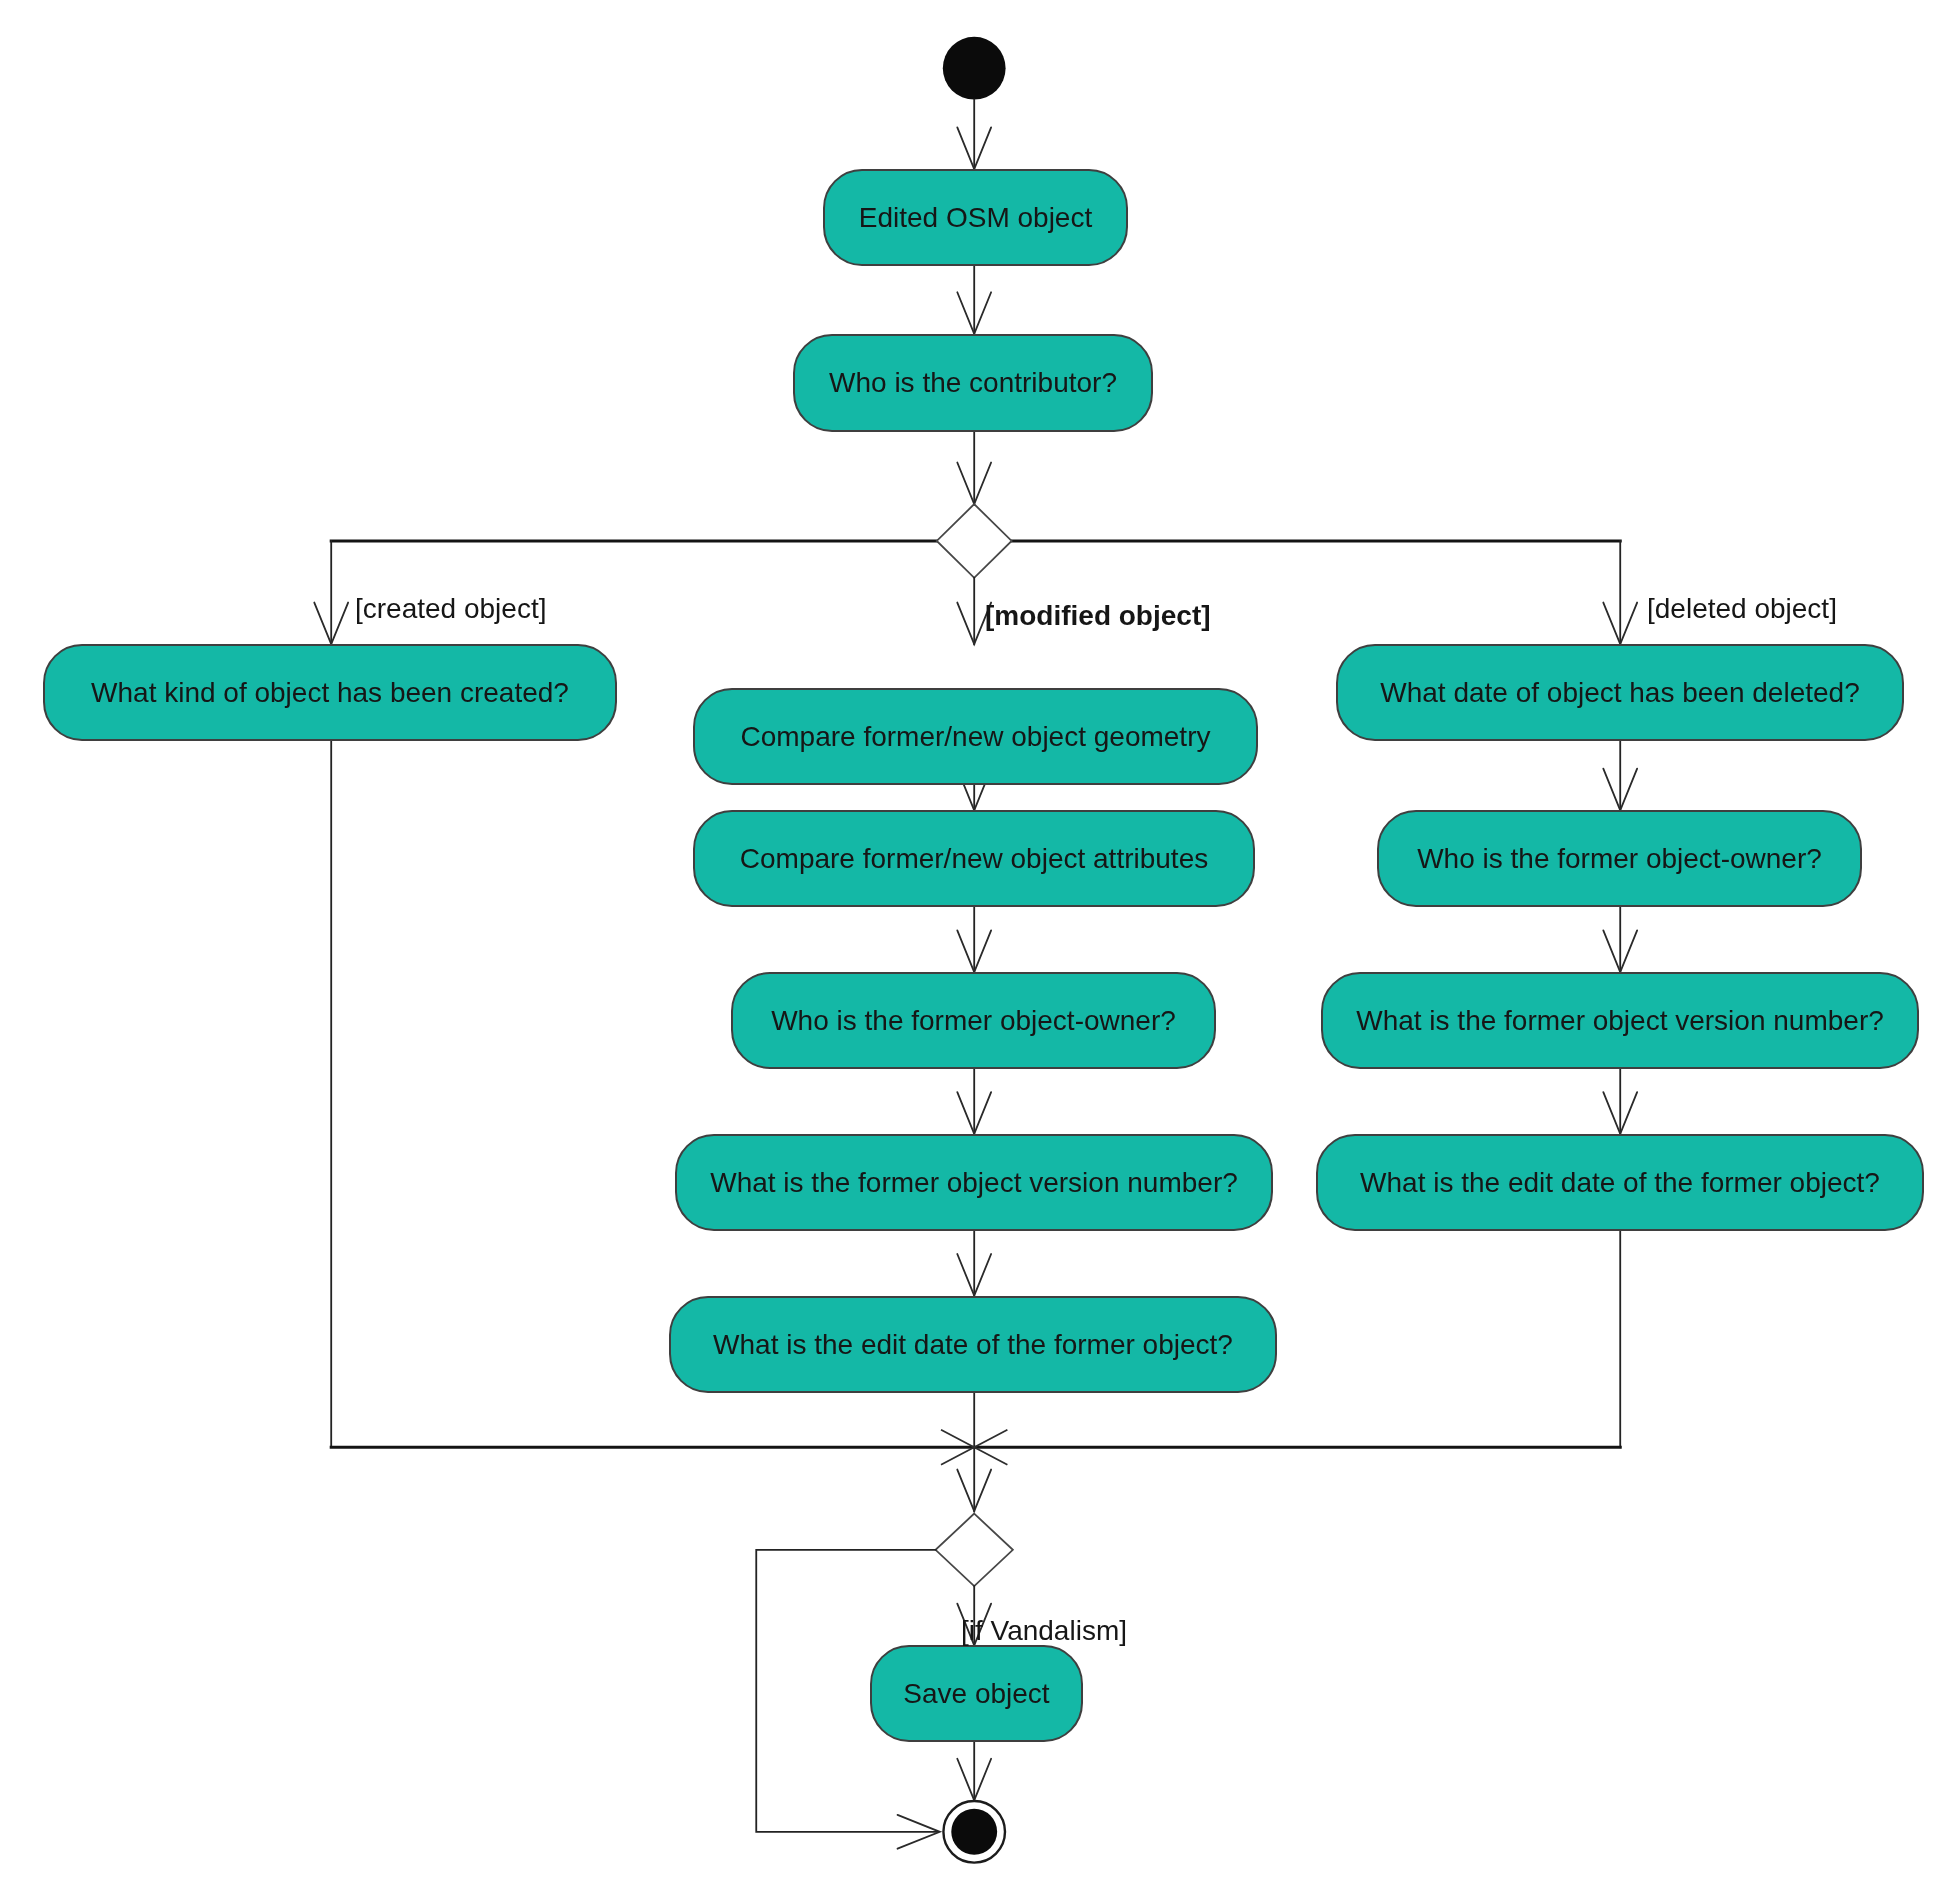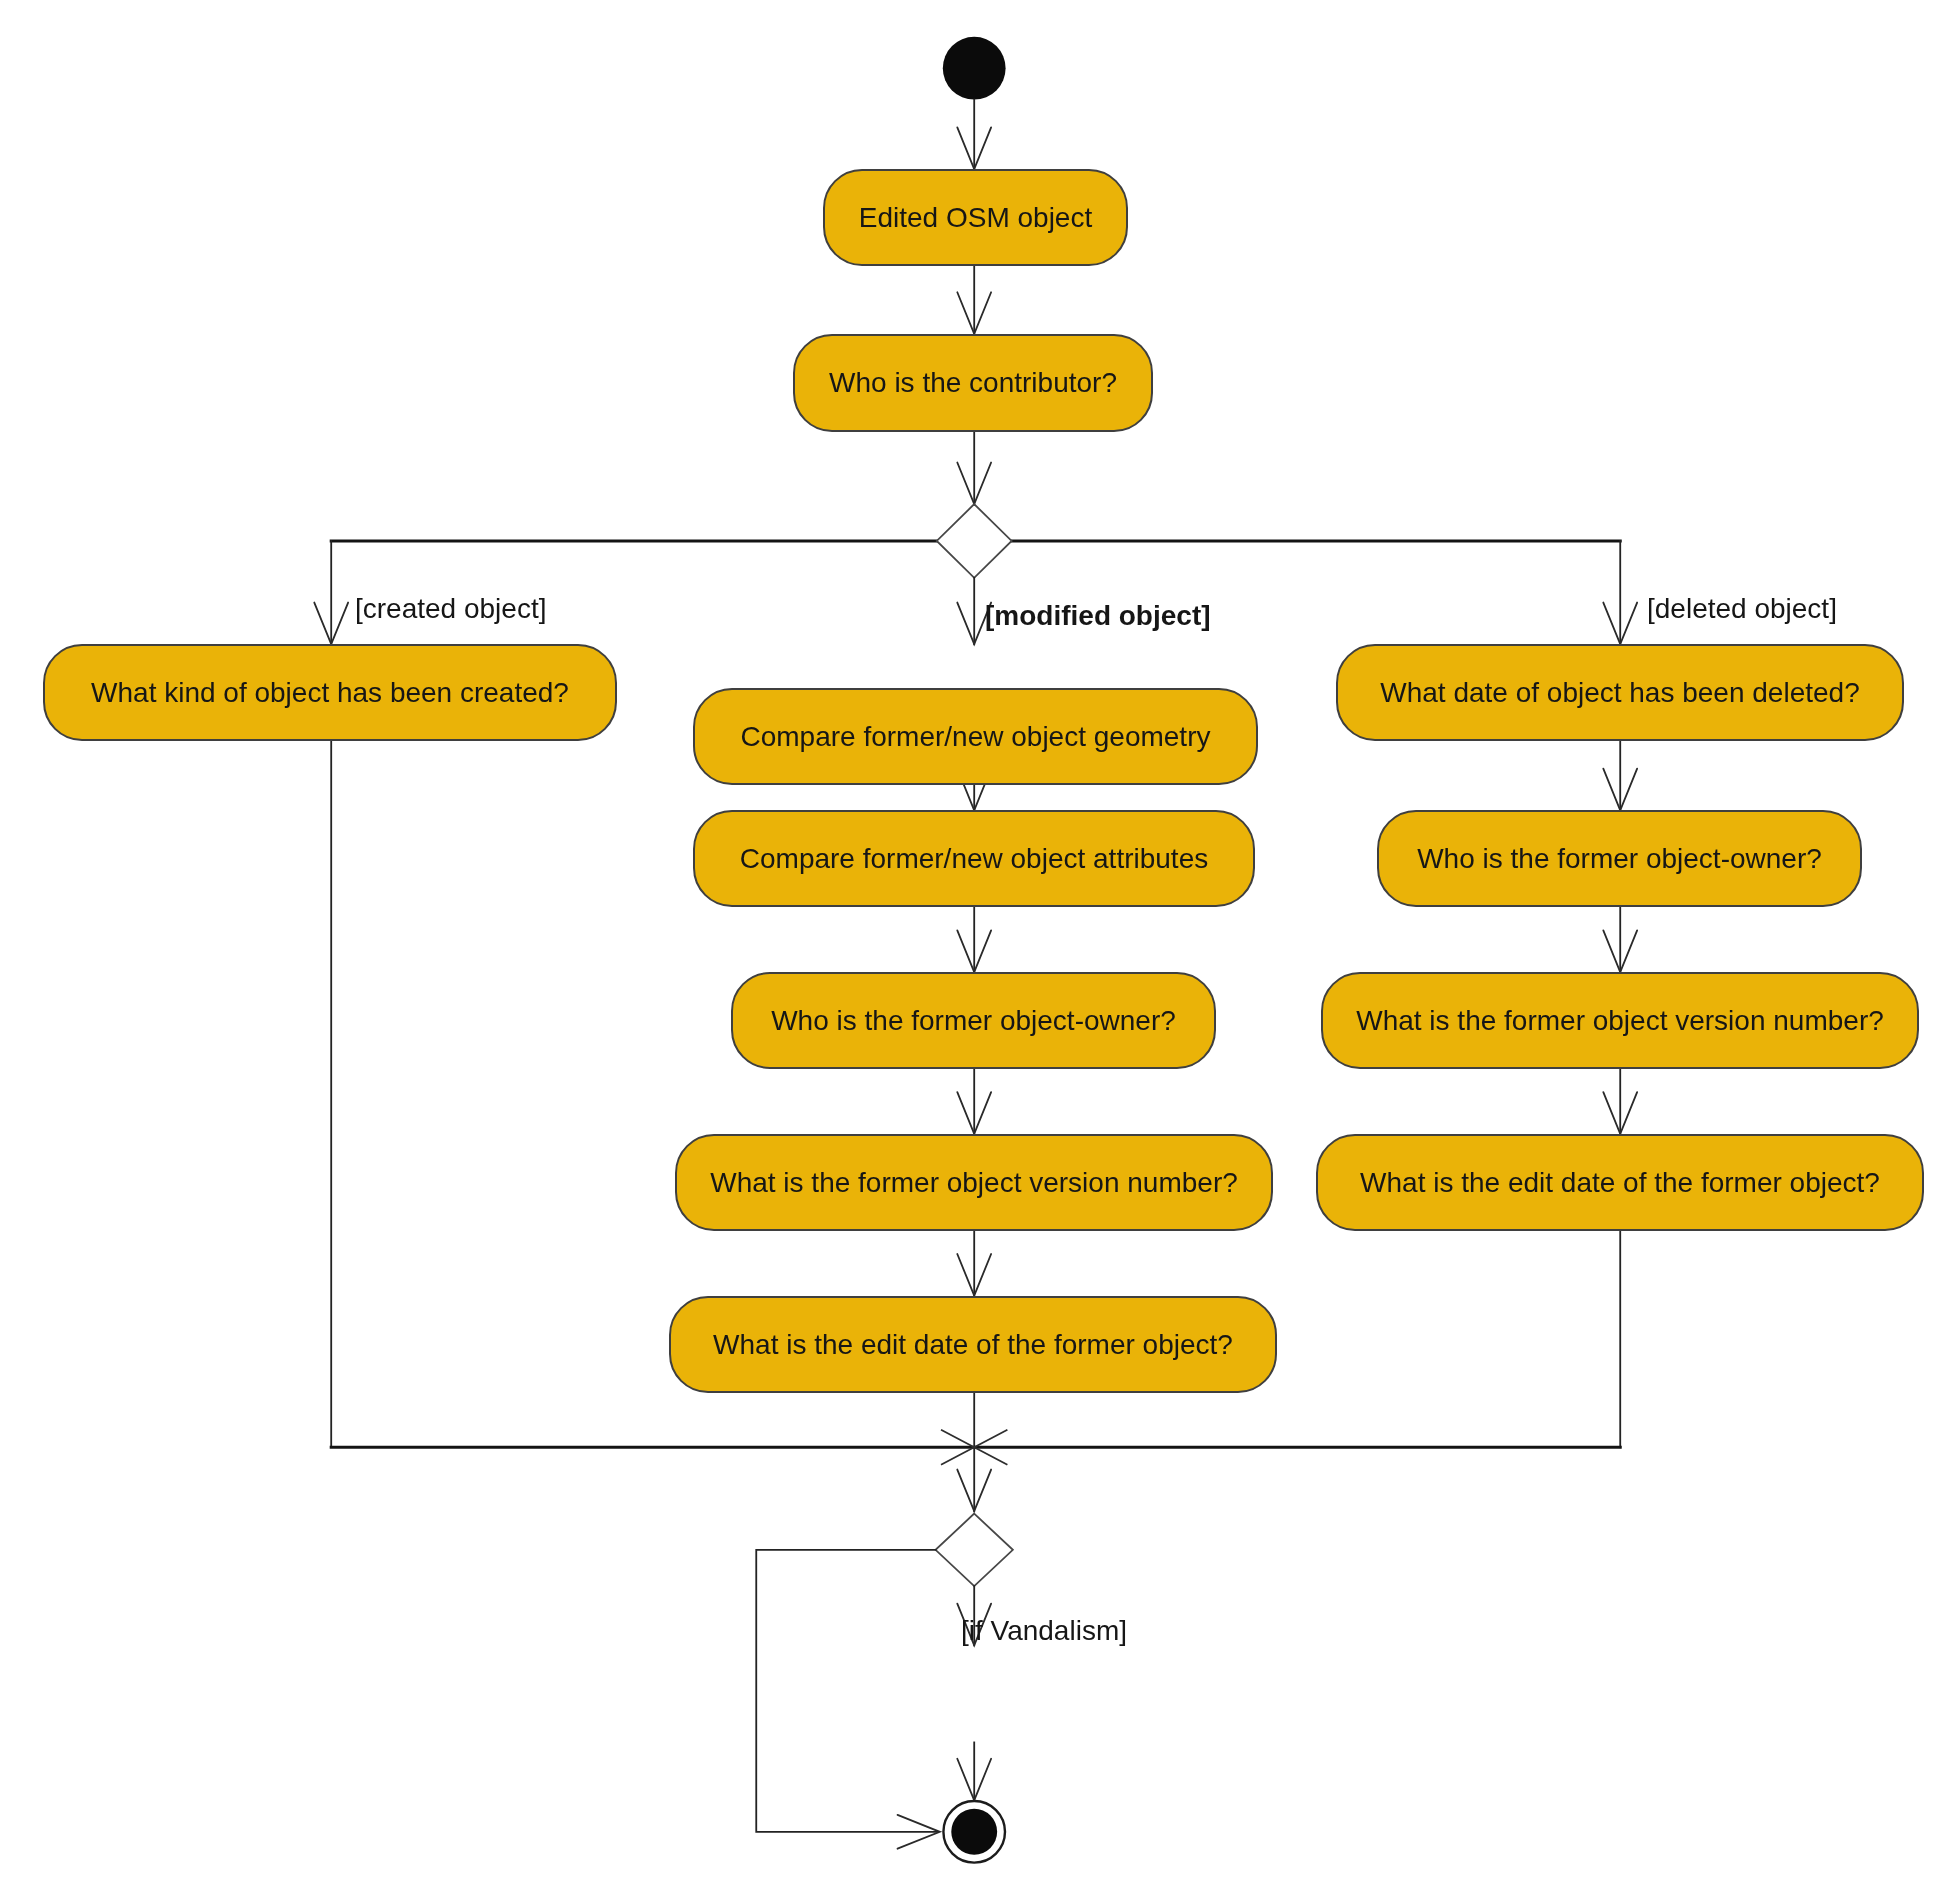--- a/index.html
+++ b/index.html
@@ -7,21 +7,21 @@
     position:relative;width:1946px;height:1897px;background:#ffffff;
     font-family:"Liberation Sans",sans-serif;overflow:hidden;
   }
   #edges{position:absolute;left:0;top:0;}
   .edge{stroke:#232323;stroke-width:3;fill:none;stroke-linecap:square;}
   .edge.bold{stroke:#141414;stroke-width:5;}
   .head{stroke:#2a2a2a;stroke-width:3;fill:none;stroke-linecap:round;stroke-linejoin:miter;}
   .diamond{fill:#ffffff;stroke:#474747;stroke-width:3;}
   .xcross{stroke:#2e2e2e;stroke-width:3;fill:none;}
   .activity{
-    position:absolute;box-sizing:border-box;background:#eab308;
+    position:absolute;box-sizing:border-box;background:#14b8a6;
     border:2.4px solid #3f3f3f;border-radius:39px;
     display:flex;align-items:center;justify-content:center;
     text-align:center;font-size:28px;line-height:1.12;color:#161616;
     padding:0 14.5px;
   }
   .guard{position:absolute;font-size:28px;color:#161616;white-space:nowrap;margin-top:28px;}
 </style>
 </head>
 <body>
 
@@ -114,20 +114,21 @@
   <div class="activity" style="left:731px;top:972px;width:485px;height:97px;">Who is the former object-owner?</div>
 
   <div class="activity" style="left:1321px;top:972px;width:598px;height:97px;">What is the former object version number?</div>
 
   <div class="activity" style="left:675px;top:1134px;width:598px;height:97px;">What is the former object version number?</div>
 
   <div class="activity" style="left:1316px;top:1134px;width:608px;height:97px;">What is the edit date of the former object?</div>
 
   <div class="activity" style="left:669px;top:1296px;width:608px;height:97px;">What is the edit date of the former object?</div>
 
+  <div class="activity" style="left:870px;top:1645px;width:213px;height:97px;">Save object</div>
 
   <div class="guard" style="left:355px;top:565px;">[created object]</div>
 
   <div class="guard" style="left:985px;top:572px;font-weight:bold;">[modified object]</div>
 
   <div class="guard" style="left:1647px;top:565px;">[deleted object]</div>
 
   <div class="guard" style="left:961px;top:1587px;">[if Vandalism]</div>
 
 </div>

